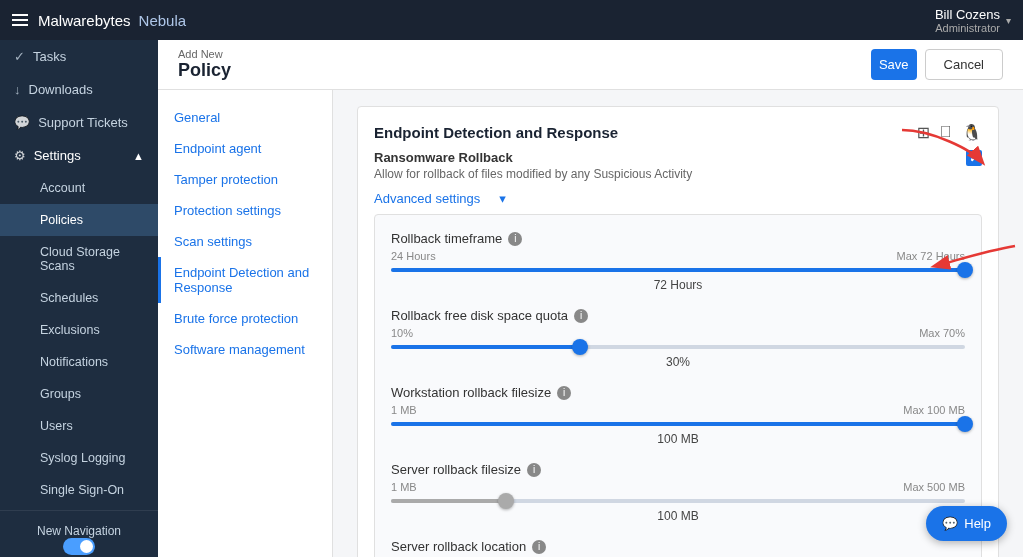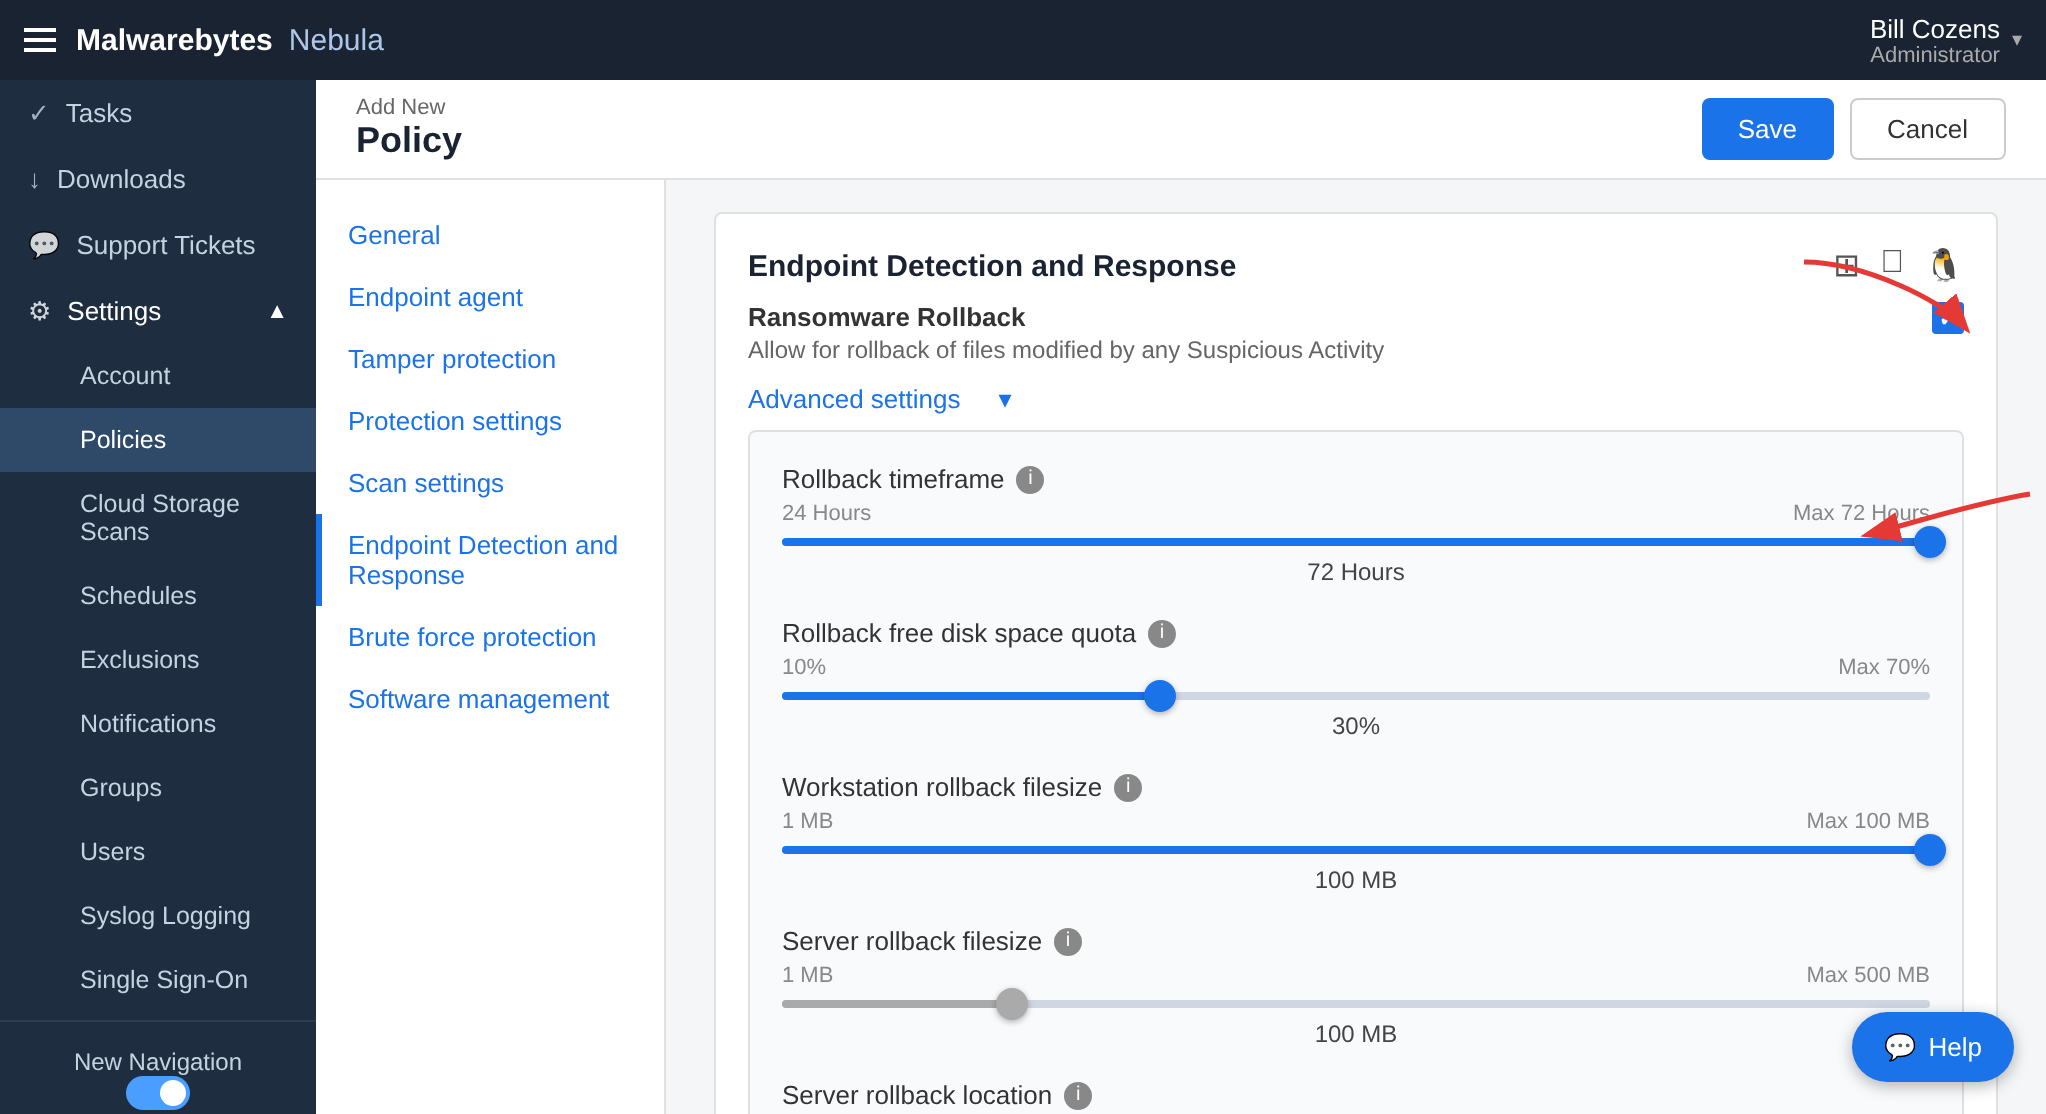--- a/index.html
+++ b/index.html
@@ -5,21 +5,21 @@
     * { box-sizing: border-box; margin: 0; padding: 0; }
     body { font-family: -apple-system, BlinkMacSystemFont, 'Segoe UI', sans-serif; background: #f0f2f5; color: #333; font-size: 13px; }
 
     
     .topbar {
       display: flex; align-items: center; justify-content: space-between;
       background: #1a2332; color: #fff; height: 40px; padding: 0 12px;
     }
     .topbar-left { display: flex; align-items: center; gap: 10px; }
     .topbar-logo { display: flex; align-items: center; gap: 8px; }
-    .logo-text { font-size: 15px; font-weight: bold; color: #fff; }
+    .logo-text { font-size: 15px; font-weight: normal; color: #fff; }
     .nebula-text { font-size: 15px; color: #aec6e8; font-weight: 300; }
     .hamburger { display: flex; flex-direction: column; gap: 3px; cursor: pointer; }
     .hamburger span { width: 16px; height: 2px; background: #fff; display: block; }
     .topbar-right { display: flex; align-items: center; gap: 6px; }
     .user-name { font-size: 13px; color: #fff; }
     .user-role { font-size: 11px; color: #aaa; }
     .chevron-down { font-size: 10px; color: #aaa; }
 
     
     .layout { display: flex; height: calc(557px - 40px); }
@@ -36,21 +36,21 @@
     .sidebar-icon { font-size: 13px; opacity: 0.8; }
     .sidebar-toggle { display: flex; align-items: center; justify-content: space-between; padding: 9px 14px; cursor: pointer; flex-direction: column; }
     .toggle-switch { width: 32px; height: 17px; background: #4a9eff; border-radius: 9px; position: relative; display: inline-block; }
     .toggle-switch::after { content: ''; position: absolute; right: 2px; top: 2px; width: 13px; height: 13px; background: white; border-radius: 50%; }
     .separator { height: 1px; background: rgba(255,255,255,0.08); margin: 4px 0; }
 
     
     .main-content { flex: 1; display: flex; flex-direction: column; overflow: hidden; }
     .breadcrumb-add { font-size: 11px; color: #666; }
     .breadcrumb-title { font-size: 18px; font-weight: 600; color: #1a2332; }
-    .btn-save { background: #1a73e8; color: #fff; border: none; padding: 7px 18px; border-radius: 4px; cursor: pointer; font-size: 13px; font-weight: 500; }
+    .btn-save { background: #1a73e8; color: #fff; border: none; padding: 7px 8px; border-radius: 4px; cursor: pointer; font-size: 13px; font-weight: 500; }
     .btn-cancel { background: #fff; color: #333; border: 1px solid #ccc; padding: 7px 18px; border-radius: 4px; cursor: pointer; font-size: 13px; }
 
     .content-body { display: flex; flex: 1; overflow: hidden; }
 
     
     .left-nav { width: 175px; background: #fff; border-right: 1px solid #e0e0e0; padding: 12px 0; overflow-y: auto; flex-shrink: 0; }
     .left-nav-item { padding: 8px 16px; font-size: 13px; color: #1a73e8; cursor: pointer; }
     .left-nav-item.active { border-left: 3px solid #1a73e8; padding-left: 13px; }
 
     

